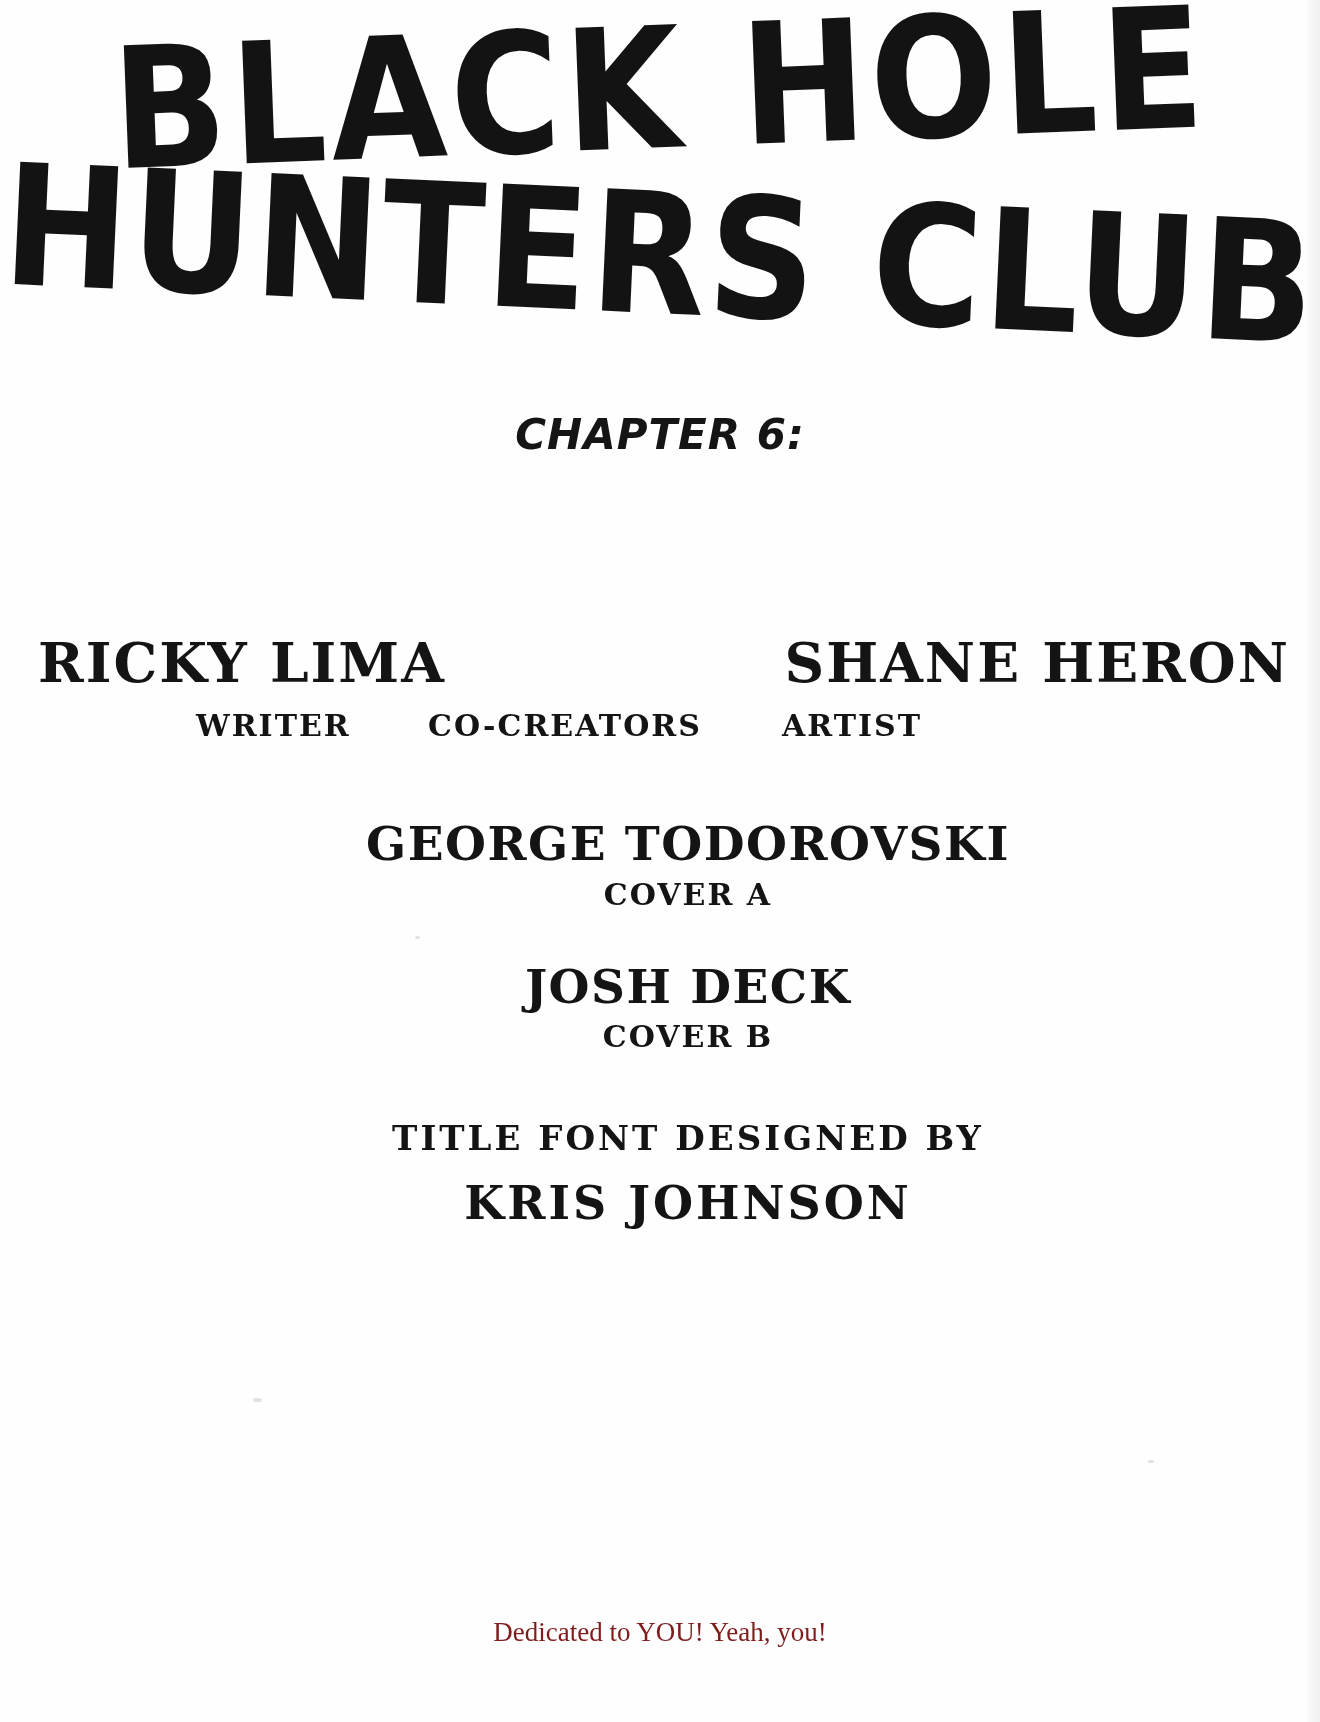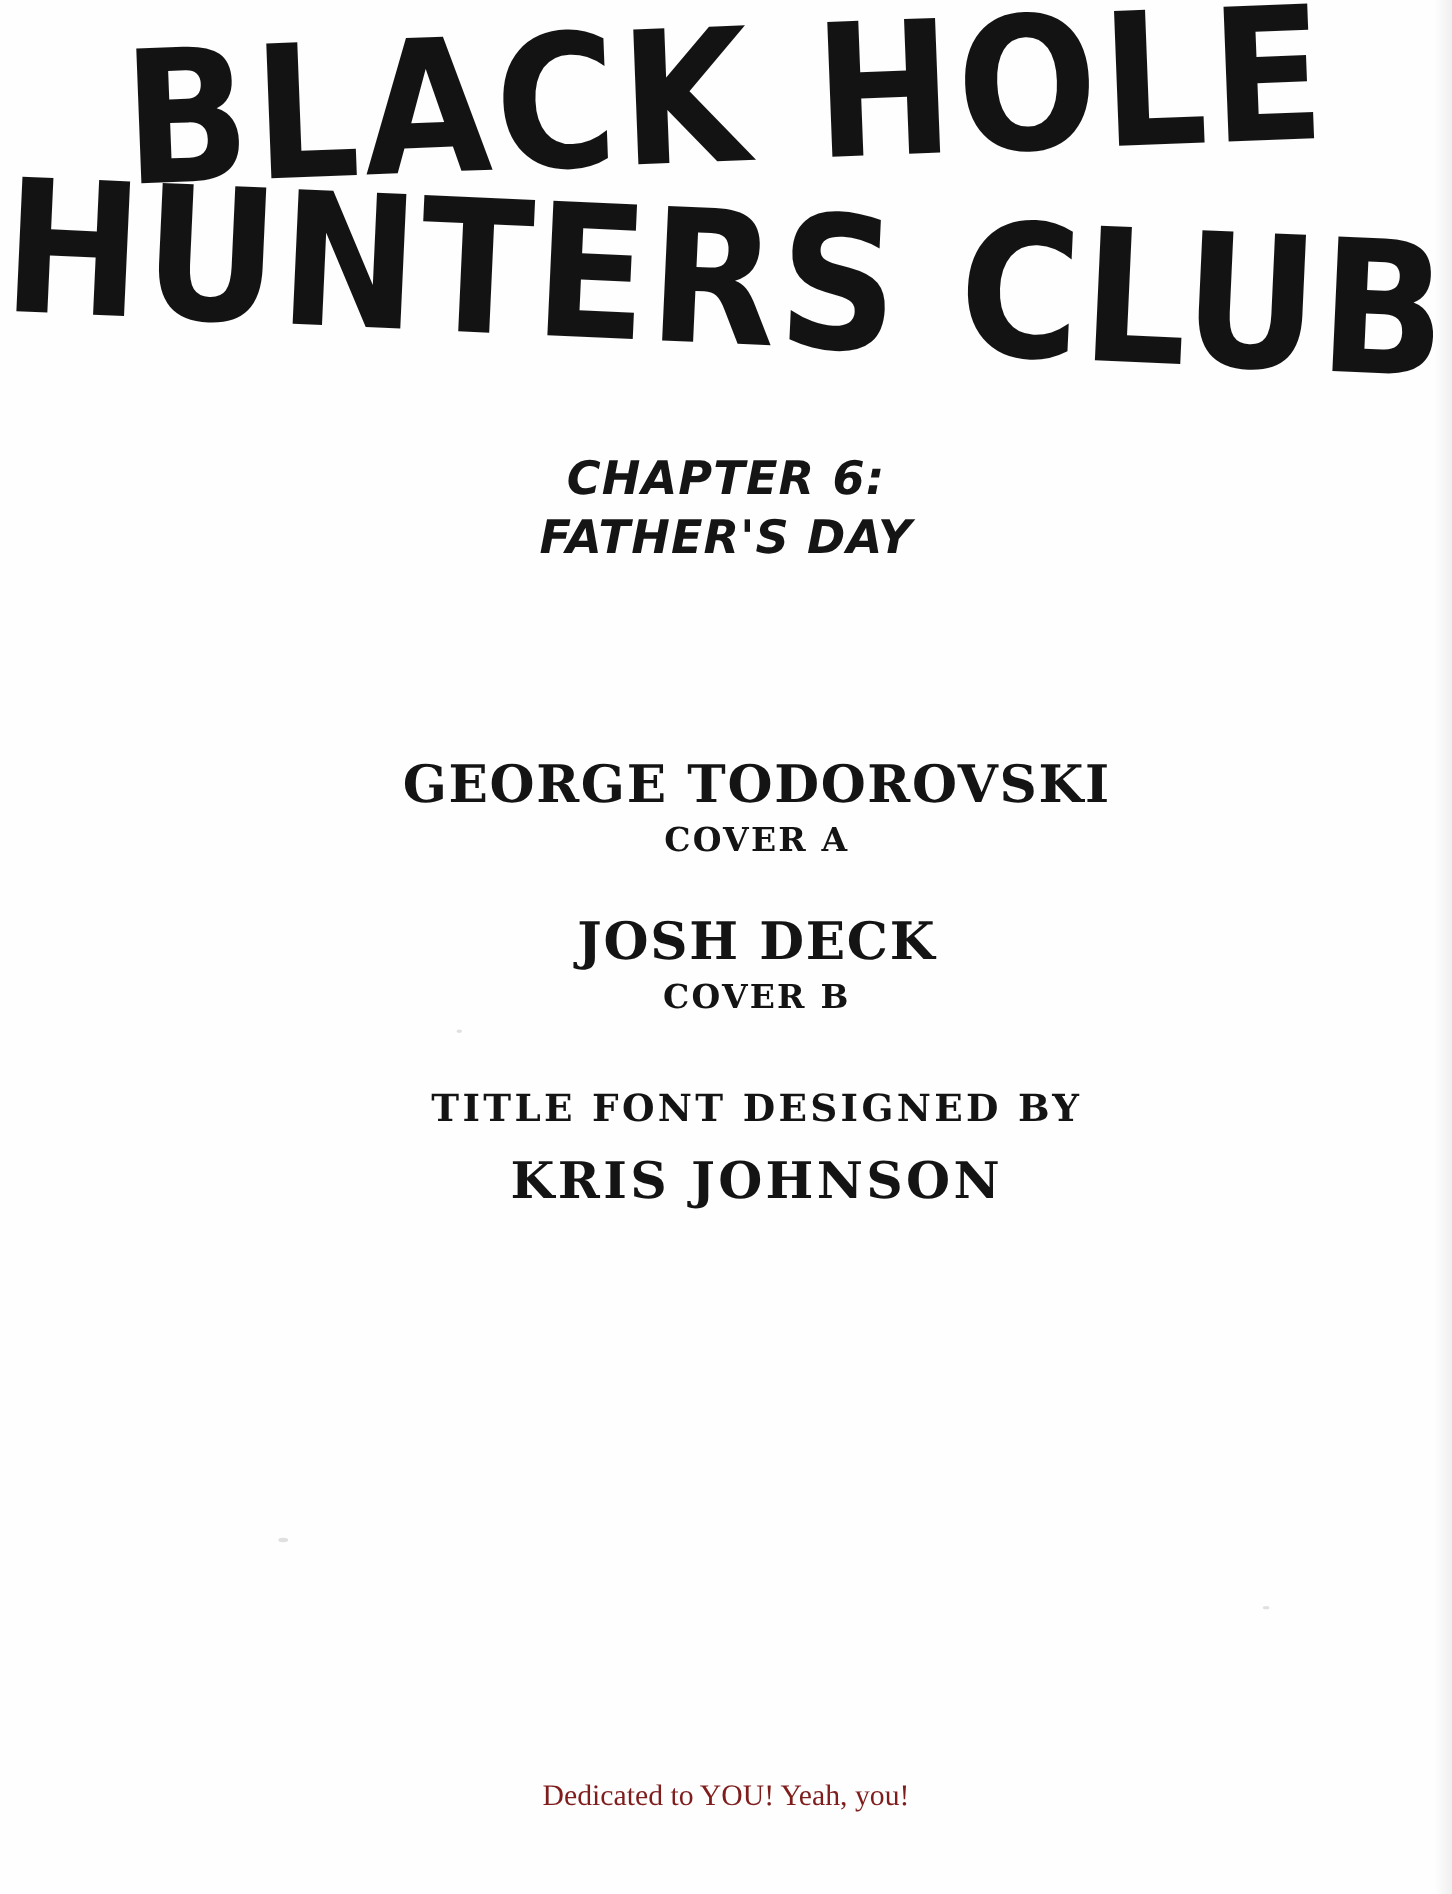--- a/index.html
+++ b/index.html
@@ -181,25 +181,33 @@
 
 <div class="page">
 
   <div class="masthead">
     <div class="logo-line logo-line-1">BLACK HOLE</div>
     <div class="logo-line logo-line-2">HUNTERS CLUB</div>
   </div>
 
   <div class="chapter">
     <div>CHAPTER 6:</div>
-    <div>FATHER'S DAY</div>
   </div>
 
   <div class="credits">
 
+    <div class="cocreator-row">
+      <div class="name-big name-left">RICKY LIMA</div>
+      <div class="name-big name-right">SHANE HERON</div>
+      <div class="role-row">
+        <span class="role-writer">WRITER</span>
+        <span class="role-cocre">CO-CREATORS</span>
+        <span class="role-artist">ARTIST</span>
+      </div>
+    </div>
 
     <div class="spacer-lg"></div>
 
     <div class="block">
       <div class="credit-name">GEORGE TODOROVSKI</div>
       <div class="credit-role">COVER A</div>
     </div>
 
     <div class="spacer-md"></div>
 

